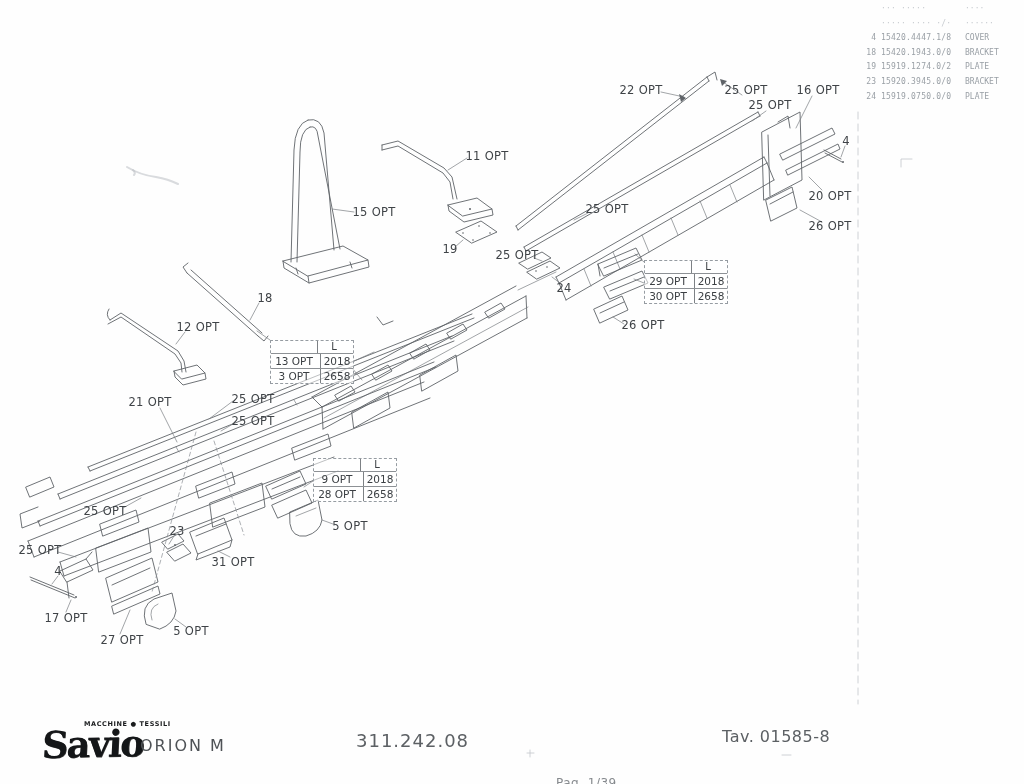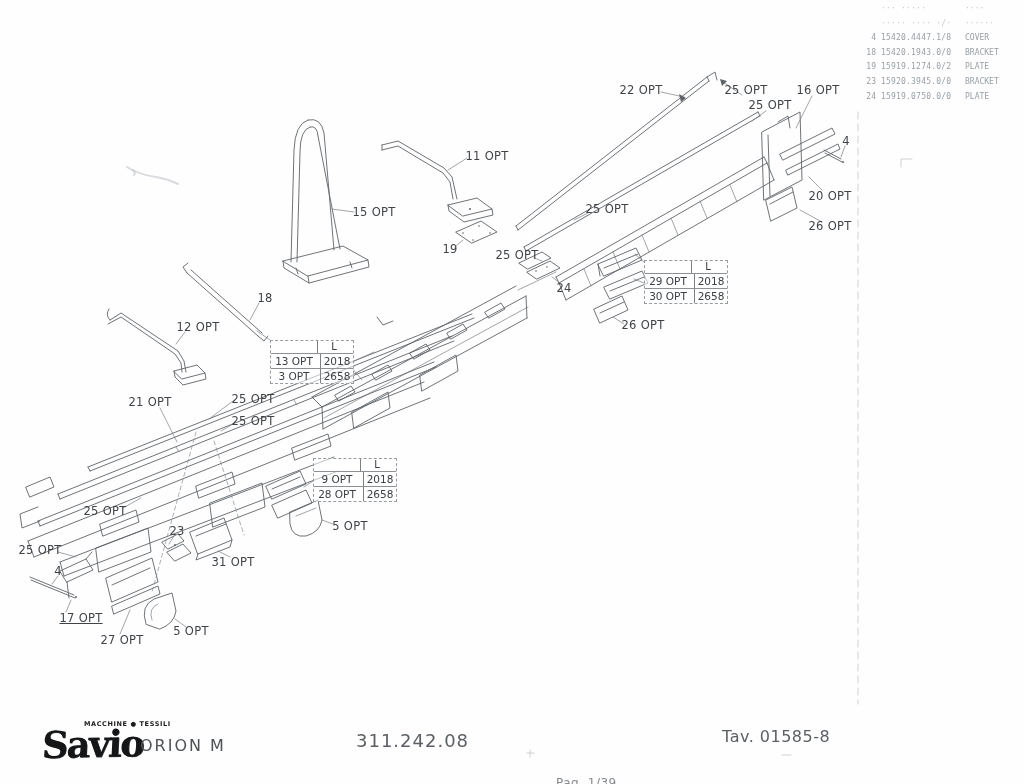--- a/index.html
+++ b/index.html
@@ -269,21 +269,21 @@
       <span class="callout" style="left: 198px; top: 327px;">12 OPT</span>
       <span class="callout" style="left: 643px; top: 325px;">26 OPT</span>
       <span class="callout" style="left: 150px; top: 402px;">21 OPT</span>
       <span class="callout" style="left: 253px; top: 399px;">25 OPT</span>
       <span class="callout" style="left: 253px; top: 421px;">25 OPT</span>
       <span class="callout" style="left: 105px; top: 511px;">25 OPT</span>
       <span class="callout" style="left: 40px; top: 550px;">25 OPT</span>
       <span class="callout" style="left: 177px; top: 531px;">23</span>
       <span class="callout" style="left: 233px; top: 562px;">31 OPT</span>
       <span class="callout" style="left: 58px; top: 571px;">4</span>
-      <span class="callout" style="left: 81px; top: 618px; text-decoration: underline;">17 OPT</span>
+      <span class="callout" style="left: 66px; top: 618px;">17 OPT</span>
       <span class="callout" style="left: 122px; top: 640px;">27 OPT</span>
       <span class="callout" style="left: 191px; top: 631px;">5 OPT</span>
       <span class="callout" style="left: 350px; top: 526px;">5 OPT</span>
     </div>
 
   <div id="option-boxes">
       <div class="opt-box" style="left: 270px; top: 340px;">
         <div class="ob-head">
           <span class="ob-hl"></span>
           <span class="ob-hr">L</span>

